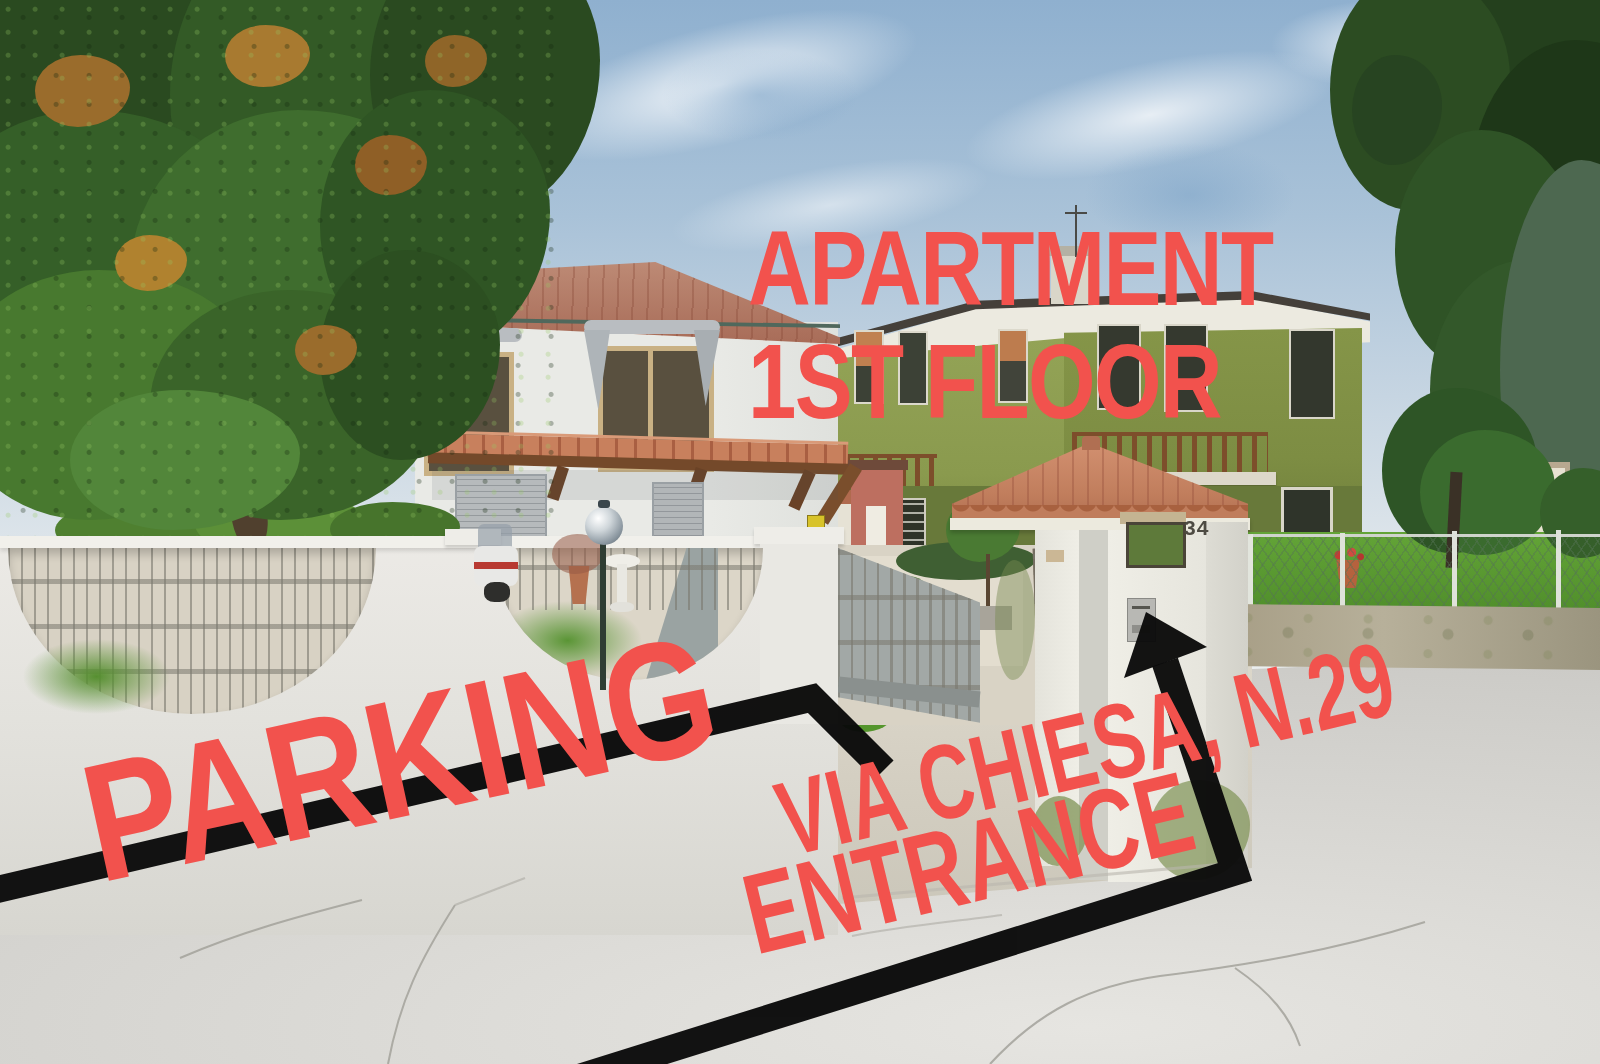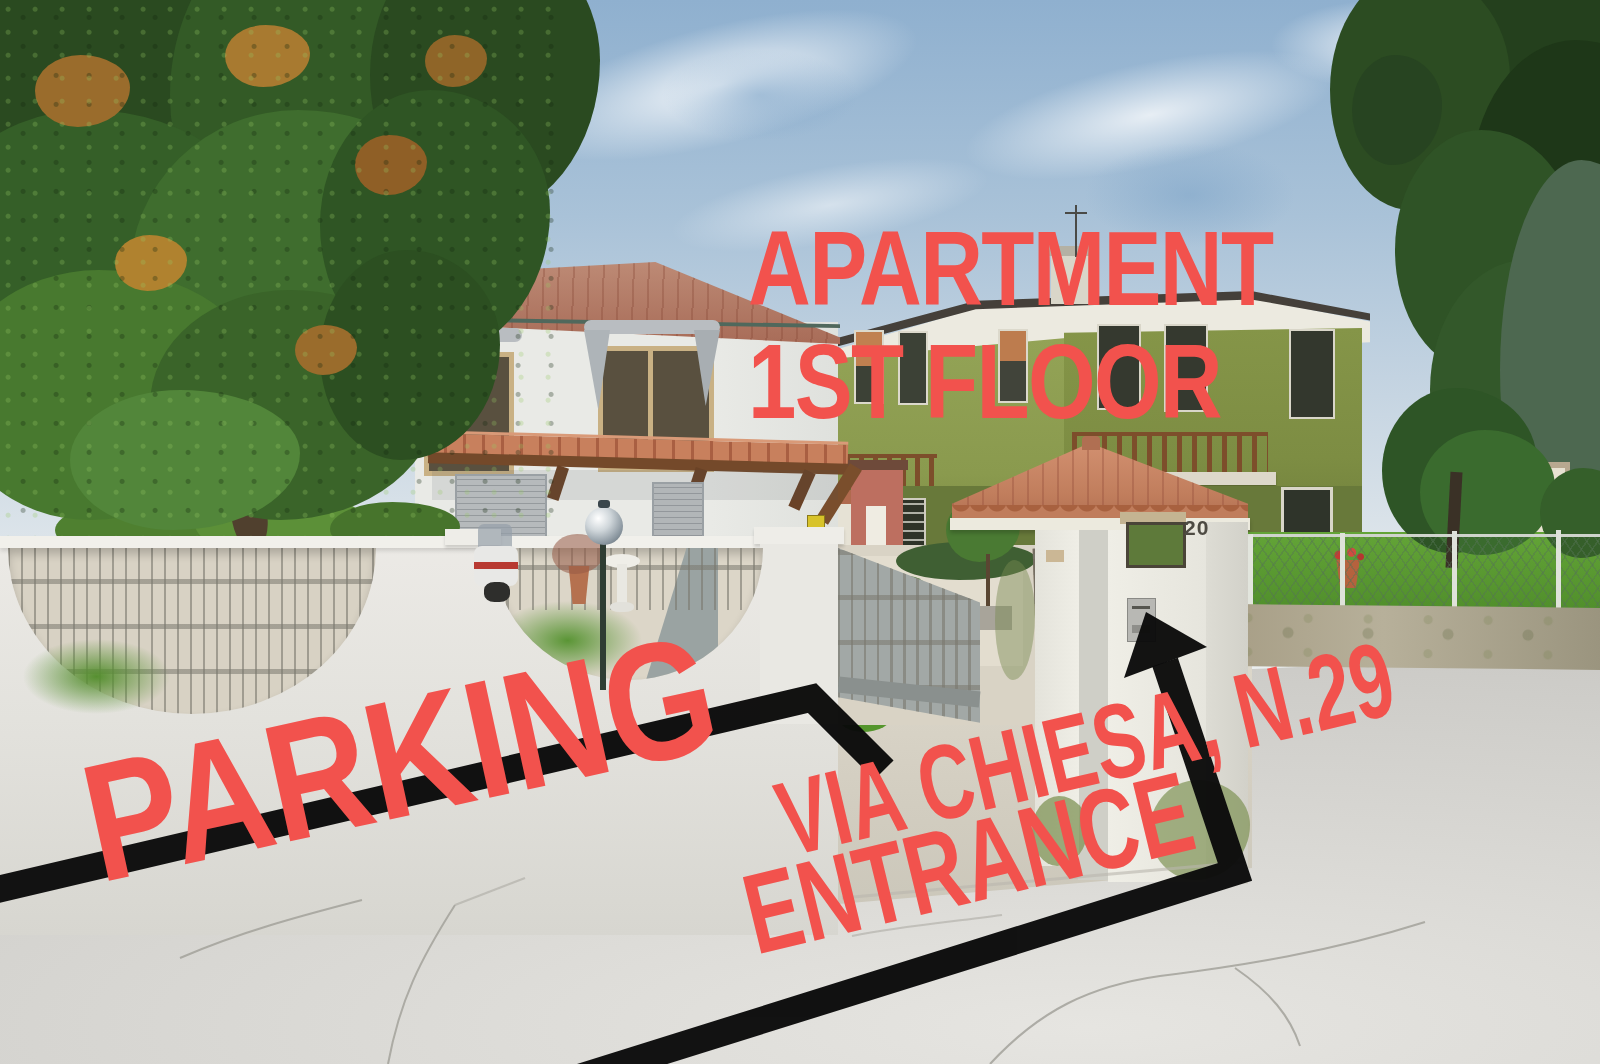--- a/index.html
+++ b/index.html
@@ -270,21 +270,21 @@
        background-image:radial-gradient(circle at 9px -3px,#a8613f 9px,rgba(0,0,0,0) 10px);
        background-size:18px 14px;background-color:#c07d5c;"></div>
   <div class="abs" style="left:1082px;top:436px;width:18px;height:14px;background:#b06f52;border-radius:4px 4px 0 0;"></div>
   <div class="abs" style="left:950px;top:518px;width:300px;height:12px;background:#eceade;box-shadow:0 3px 4px rgba(0,0,0,.2);"></div>
   <div class="abs" style="left:1078px;top:530px;width:32px;height:350px;background:#cfcfc7;"></div>
   <div class="abs" style="left:1035px;top:530px;width:44px;height:336px;background:linear-gradient(90deg,#e4e3db,#efeee6);"></div>
   <div class="abs" style="left:1108px;top:530px;width:98px;height:352px;background:linear-gradient(90deg,#efeee6,#e6e5dd);"></div>
   <div class="abs" style="left:1206px;top:522px;width:42px;height:362px;background:linear-gradient(90deg,#dddcd4,#d2d1c9);"></div>
   <div class="abs" style="left:1120px;top:512px;width:66px;height:12px;background:#c4b492;"></div>
   <div class="abs" style="left:1126px;top:522px;width:54px;height:40px;background:#5e7a3a;border:3px solid #4a4438;"></div>
-  <div class="abs" id="kiosk-number" style="left:1184px;top:516px;">20</div>
+  <div class="abs" id="kiosk-number" style="left:1184px;top:516px;">34</div>
   <div class="abs" style="left:1046px;top:550px;width:18px;height:12px;background:#cbb795;"></div>
   <div class="abs" style="left:1127px;top:598px;width:27px;height:42px;background:linear-gradient(180deg,#cccc c8,#a8a8a4);background-color:#b8b8b4;border:1px solid #8a8a86;">
     <div class="abs" style="left:4px;top:7px;width:18px;height:3px;background:#55554f;"></div>
     <div class="abs" style="left:4px;top:26px;width:18px;height:8px;background:#8f8f8b;"></div>
   </div>
   <div class="blob" style="left:1032px;top:796px;width:56px;height:70px;background:rgba(127,147,86,.75);"></div>
   <div class="blob" style="left:1150px;top:780px;width:100px;height:100px;background:rgba(127,147,86,.7);"></div>
   <div class="blob" style="left:995px;top:560px;width:40px;height:120px;background:rgba(120,138,80,.45);"></div>
 
   <svg width="1600" height="1064" viewBox="0 0 1600 1064">

